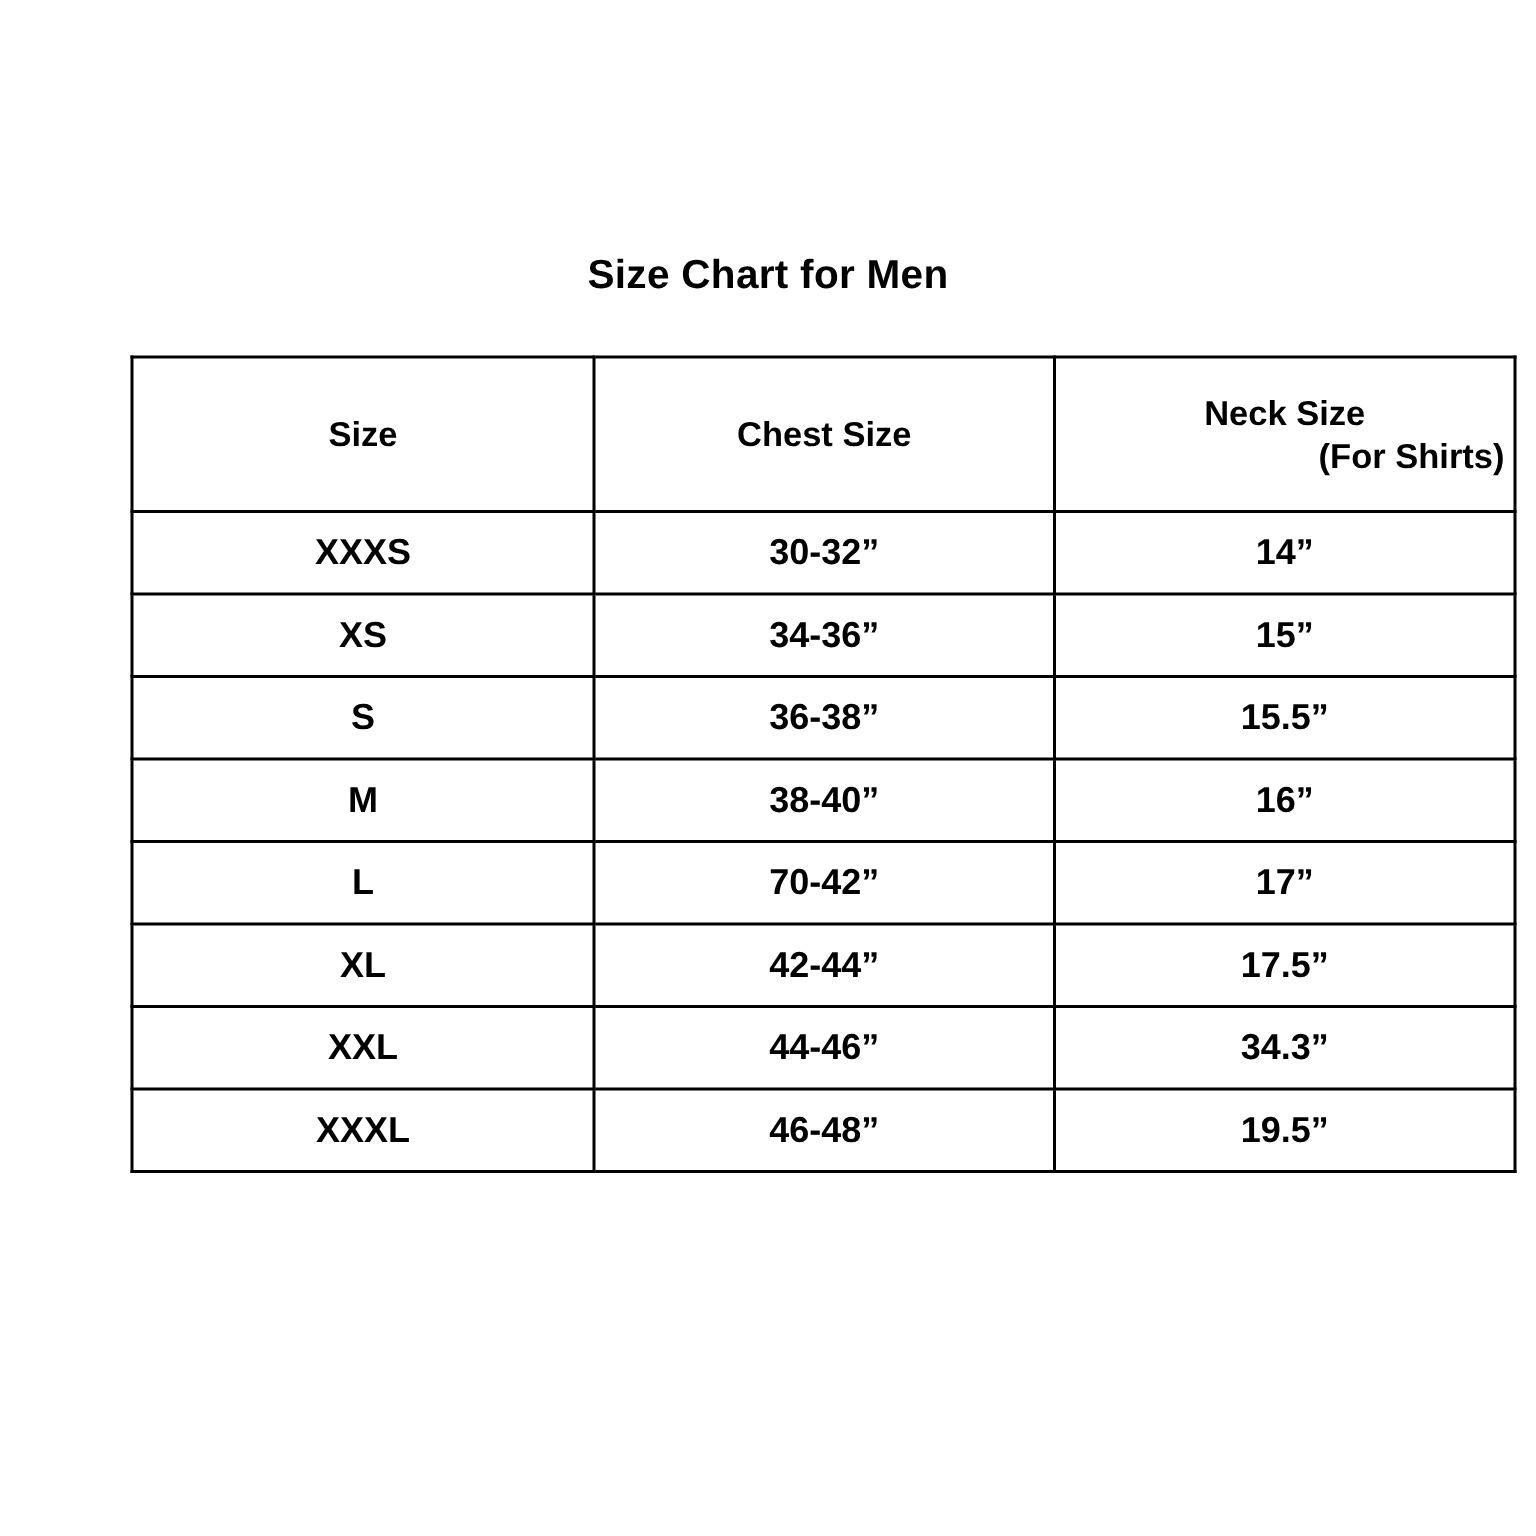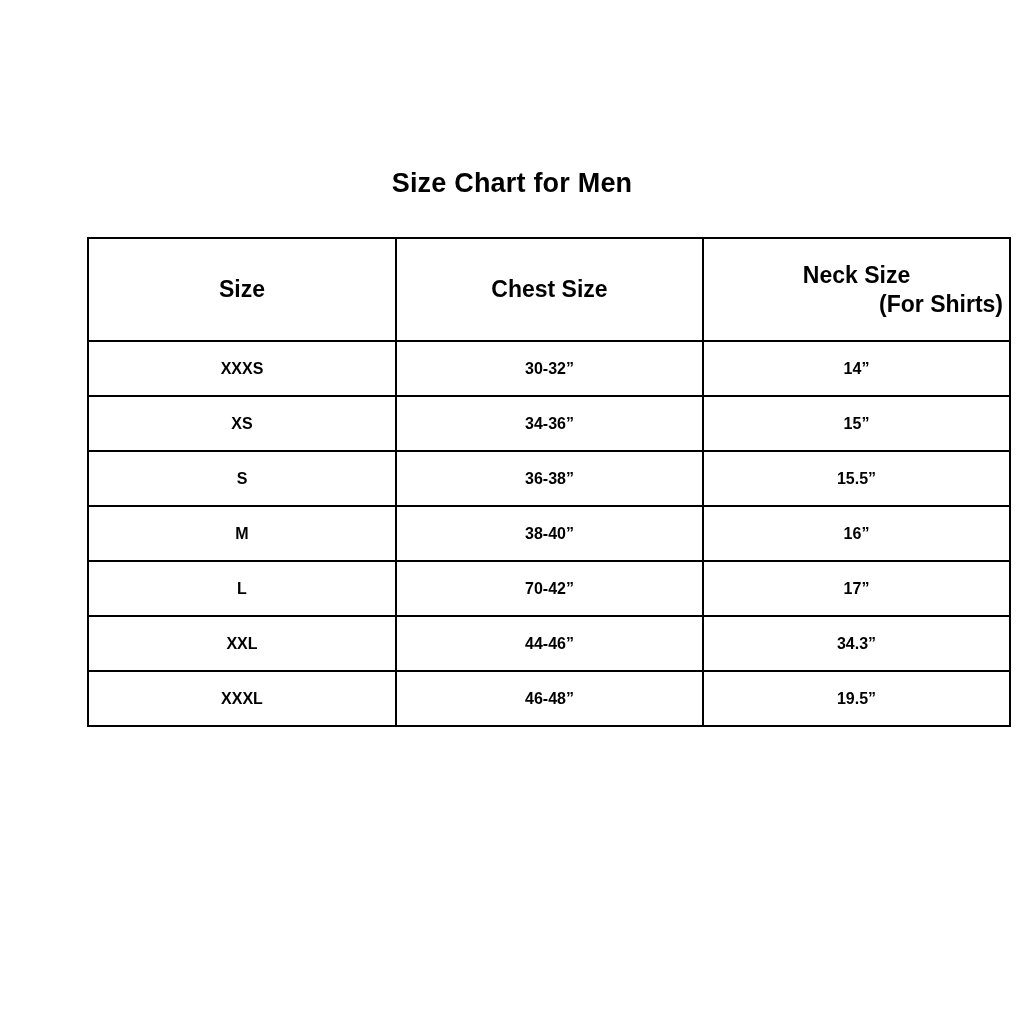--- a/index.html
+++ b/index.html
@@ -51,21 +51,21 @@
     font-weight: bold;
   }
   table.size-table th {
     height: 101px;
     font-size: 23px;
     line-height: 1.25;
     padding: 0 6px;
   }
   table.size-table td {
     height: 53px;
-    font-size: 16px;
+    font-size: 24px;
     padding: 0 6px;
   }
   col.c-size { width: 308px; }
   col.c-chest { width: 307px; }
   col.c-neck { width: 307px; }
   .hdr-sub {
     display: block;
     font-size: 23px;
     font-weight: bold;
     text-align: right;
@@ -119,20 +119,25 @@
           <td>M</td>
           <td>38-40”</td>
           <td>16”</td>
         </tr>
         <tr>
           <td>L</td>
           <td>70-42”</td>
           <td>17”</td>
         </tr>
         <tr>
+          <td>XL</td>
+          <td>42-44”</td>
+          <td>17.5”</td>
+        </tr>
+        <tr>
           <td>XXL</td>
           <td>44-46”</td>
           <td>34.3”</td>
         </tr>
         <tr>
           <td>XXXL</td>
           <td>46-48”</td>
           <td>19.5”</td>
         </tr>
       </tbody>

